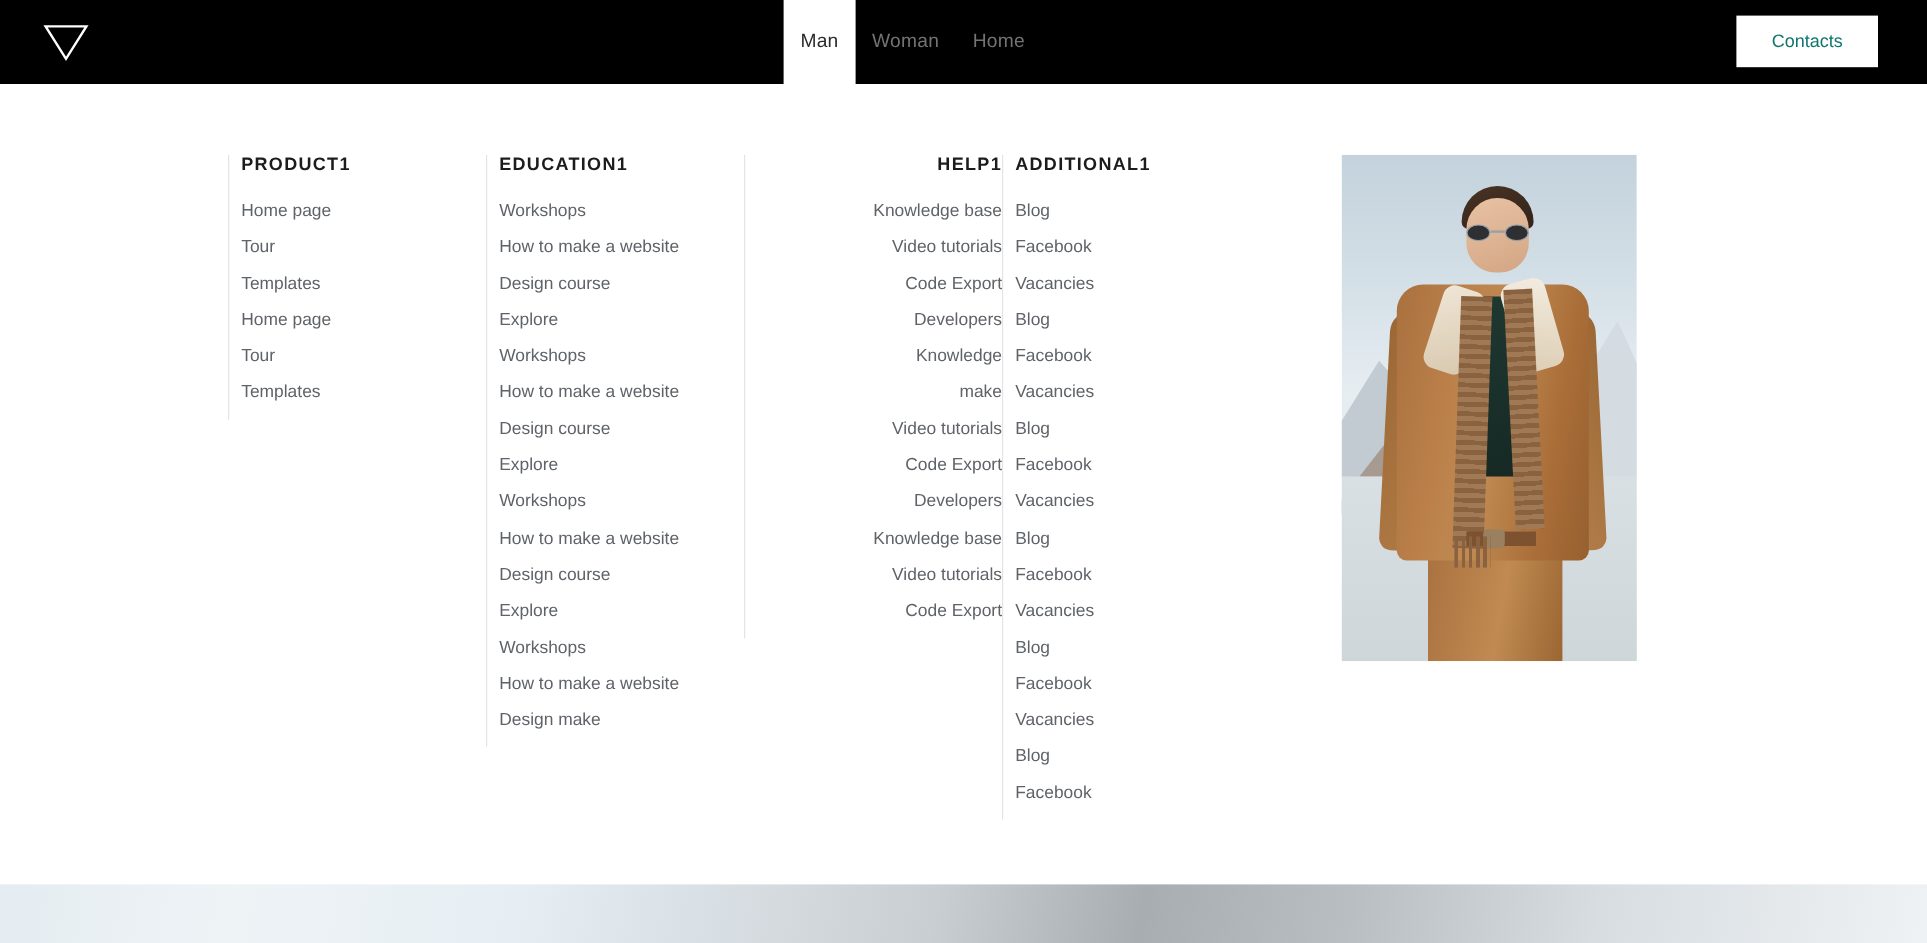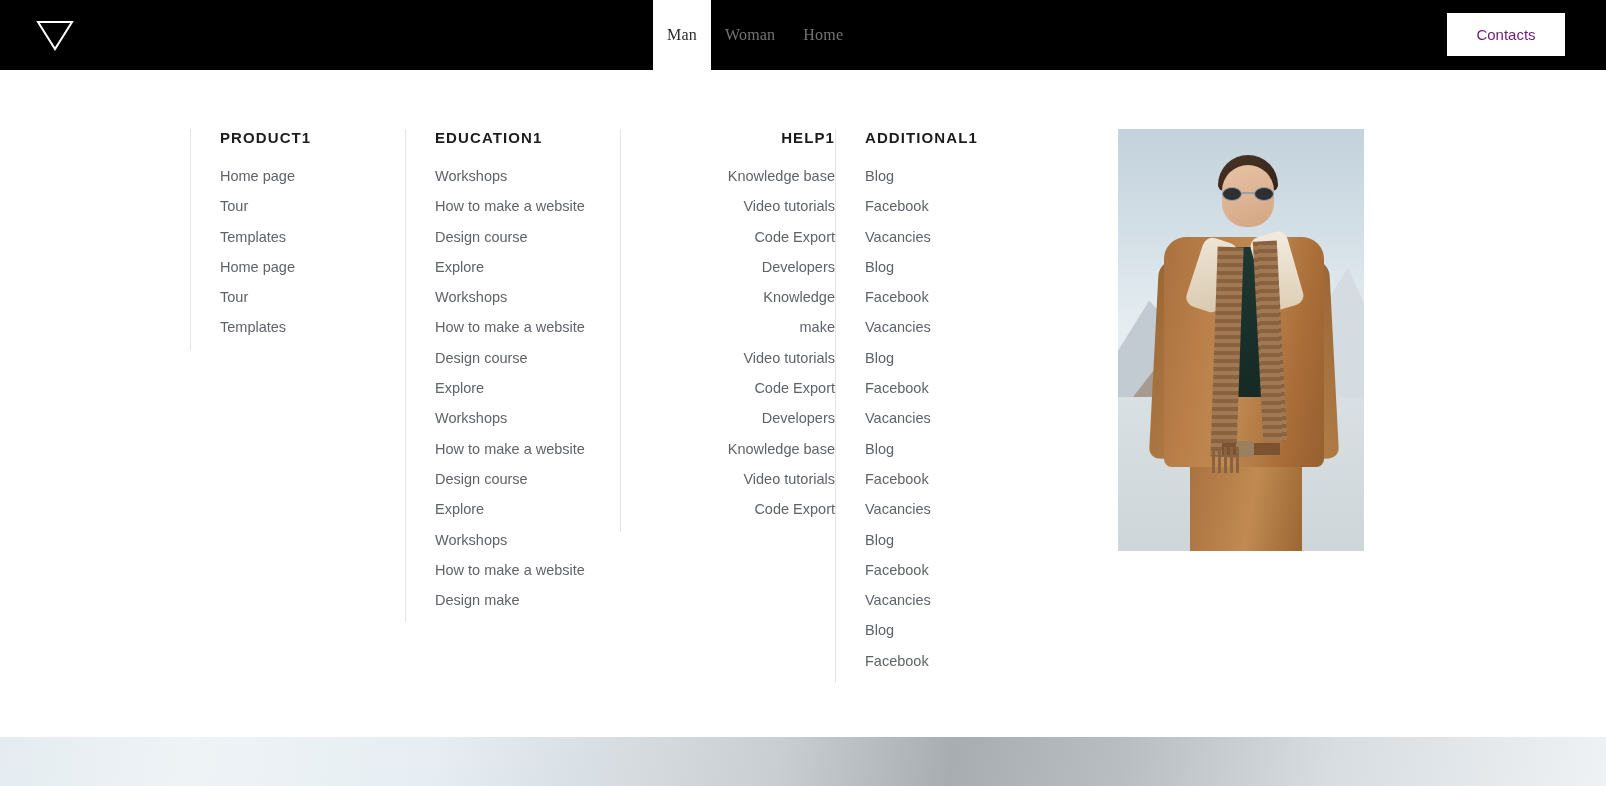--- a/index.html
+++ b/index.html
@@ -20,38 +20,38 @@
     display: flex; align-items: stretch;
     z-index: 30;
   }
   .logo-wrap {
     width: 110px; display: flex; align-items: center; justify-content: center;
   }
   .logo-tri { display:block; }
 
   .nav-center {
     position: absolute; left: 653px; top: 0; height: 70px;
-    display: flex; align-items: stretch; font-family: Liberation Serif, serif;
+    display: flex; align-items: stretch;
   }
   .nav-item {
     display: flex; align-items: center; justify-content: center;
     padding: 0 14px;
     color: #737373;
     font-size: 16px;
     letter-spacing: .2px;
     cursor: pointer;
     height: 70px;
     white-space: nowrap;
   }
   .nav-item.active { background: #ffffff; color: #2b2b2b; }
 
   .contacts-btn {
     position: absolute; right: 41px; top: 13px;
     width: 118px; height: 43px;
-    background: #ffffff; color: #701a75;
+    background: #ffffff; color: #0f766e;
     display: flex; align-items: center; justify-content: center;
     font-size: 15px; cursor: pointer;
     border: none;
   }
 
   
   .hero {
     position: absolute; left: 0; top: 70px;
     width: 1606px; height: 716px;
     z-index: 0;
@@ -98,21 +98,21 @@
     width: 1606px; height: 667px;
     background: #ffffff;
     z-index: 20;
   }
   .mega-inner {
     position: absolute; left: 190px; top: 59px;
     display: flex; align-items: flex-start;
   }
   .col {
     border-left: 1px solid #e4e4e4;
-    padding-left: 29px;
+    padding-left: 10px;
     min-height: 40px;
   }
   .col-1 { width: 215px; }
   .col-2 { width: 215px; }
   .col-3 { width: 215px; text-align: right; }
   .col-4 { width: 215px; }
 
   .col-title {
     font-size: 15px;
     font-weight: bold;

